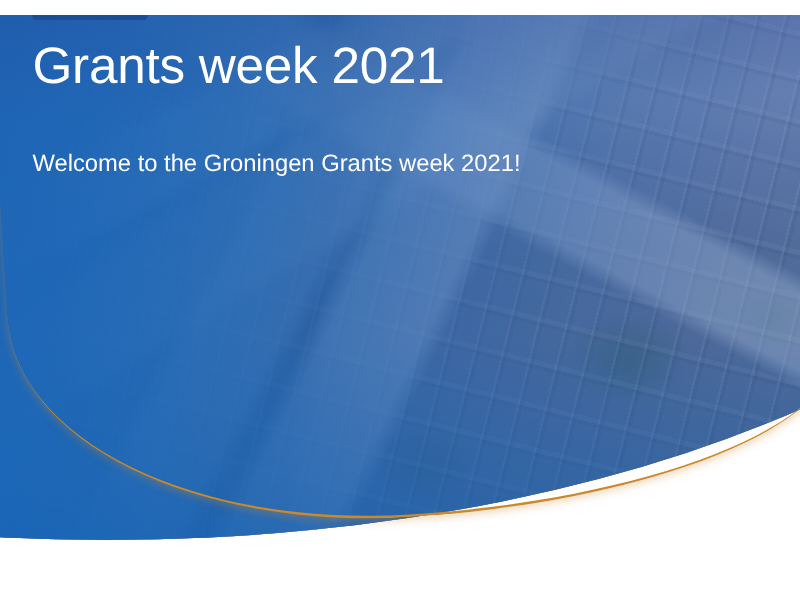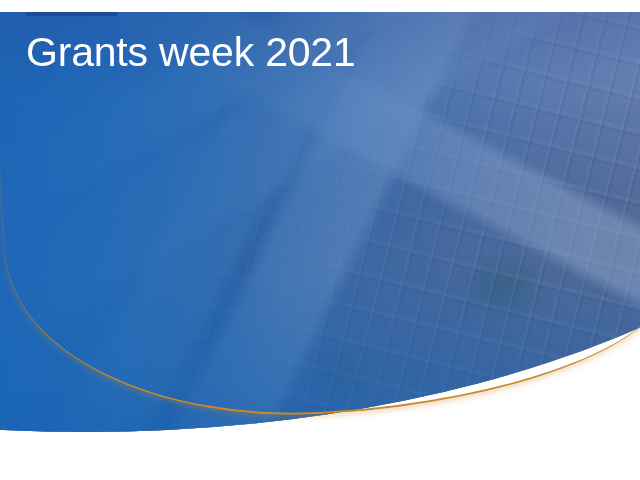--- a/index.html
+++ b/index.html
@@ -164,17 +164,18 @@
     <div class="hero-tint"></div>
     <div class="hero-tint2"></div>
   </div>
 
   <div class="gold-curve"></div>
 
   <div class="top-tab"></div>
 
   <div class="hero-text">
     <h1 class="hero-title">Grants week 2021</h1>
+    <p class="hero-subtitle">Welcome to the Groningen Grants week 2021!</p>
   </div>
 
   <div class="content-area"></div>
 
 </div>
 
 </body></html>

